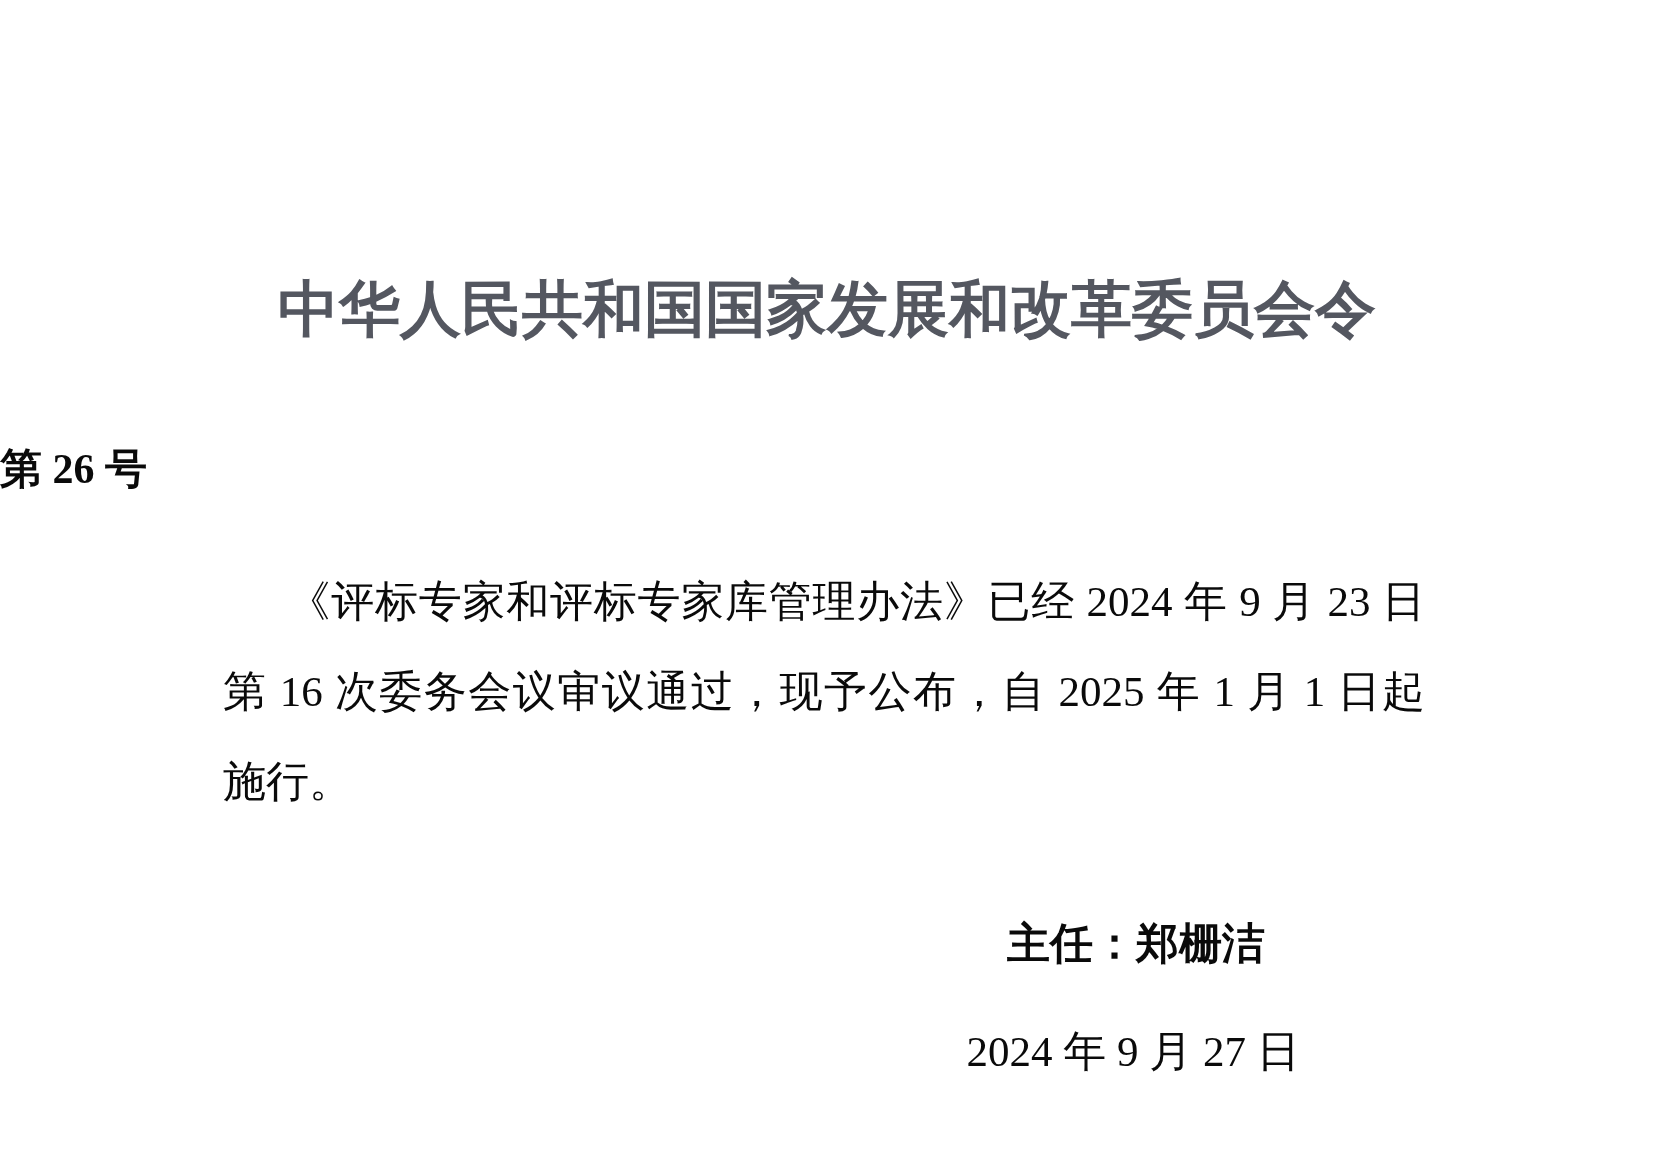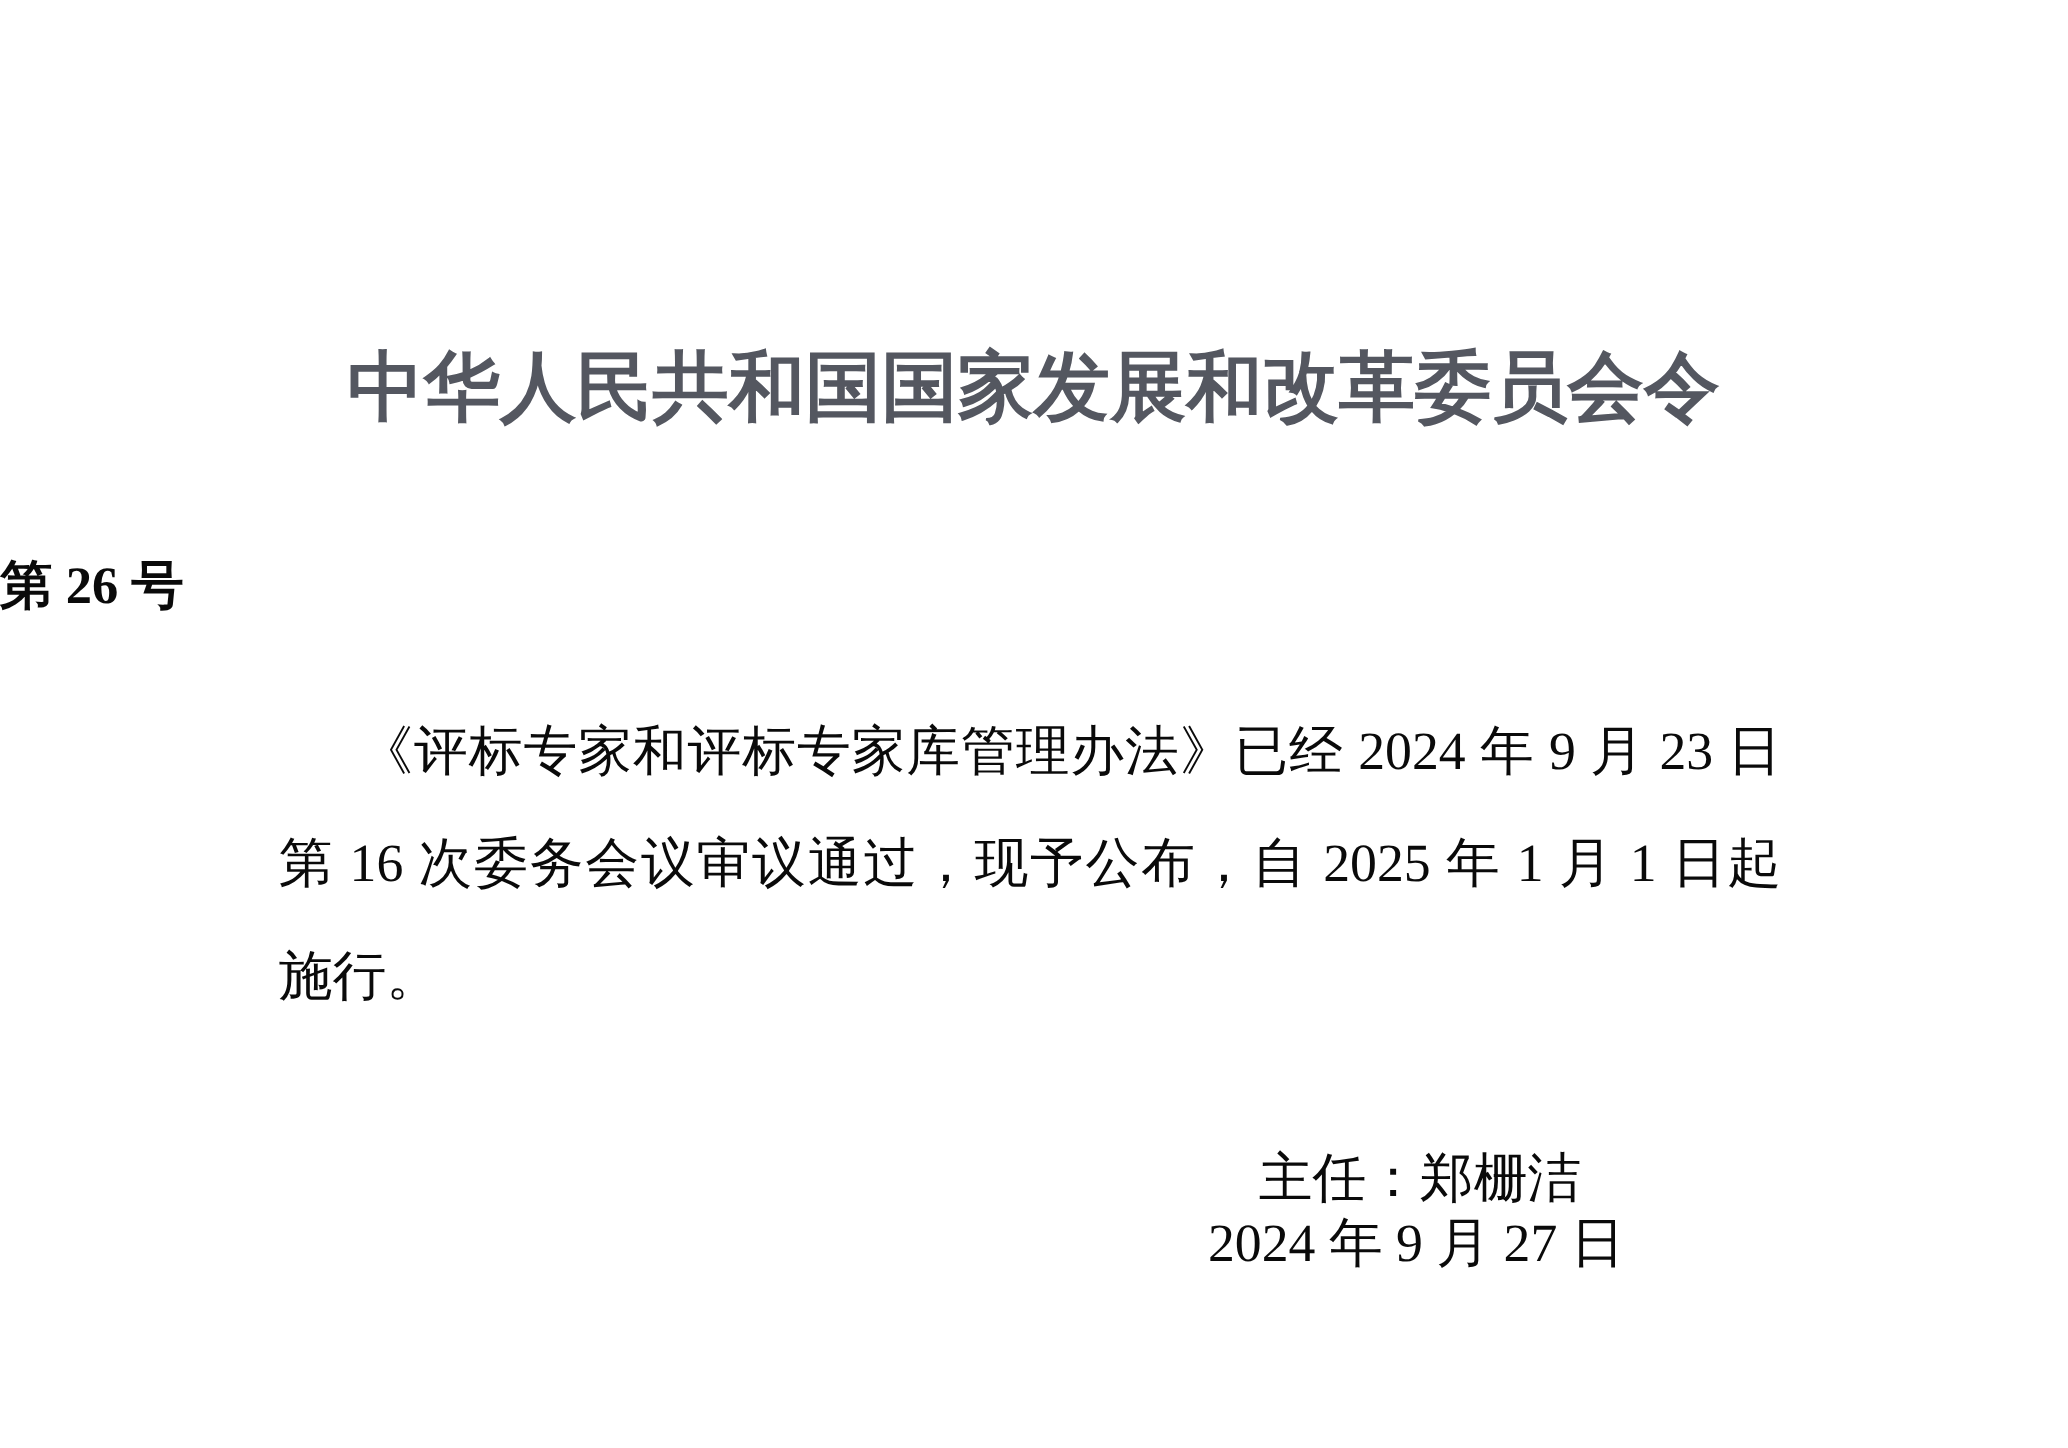--- a/index.html
+++ b/index.html
@@ -55,24 +55,25 @@
   }
   .signature-line {
     position: absolute;
     top: 916px;
     left: 1136px;
     transform: translateX(-50%);
     font-size: 43px;
     line-height: 1.3;
     white-space: nowrap;
     color: var(--text-color, #0a0a0a);
+    font-weight: bold;
   }
   .date-line {
     position: absolute;
-    top: 968px;
+    top: 1024px;
     left: 1133px;
     transform: translateX(-50%);
     font-size: 43px;
     line-height: 1.3;
     white-space: nowrap;
     color: var(--text-color, #0a0a0a);
   }
 </style>
 </head>
 <body>

